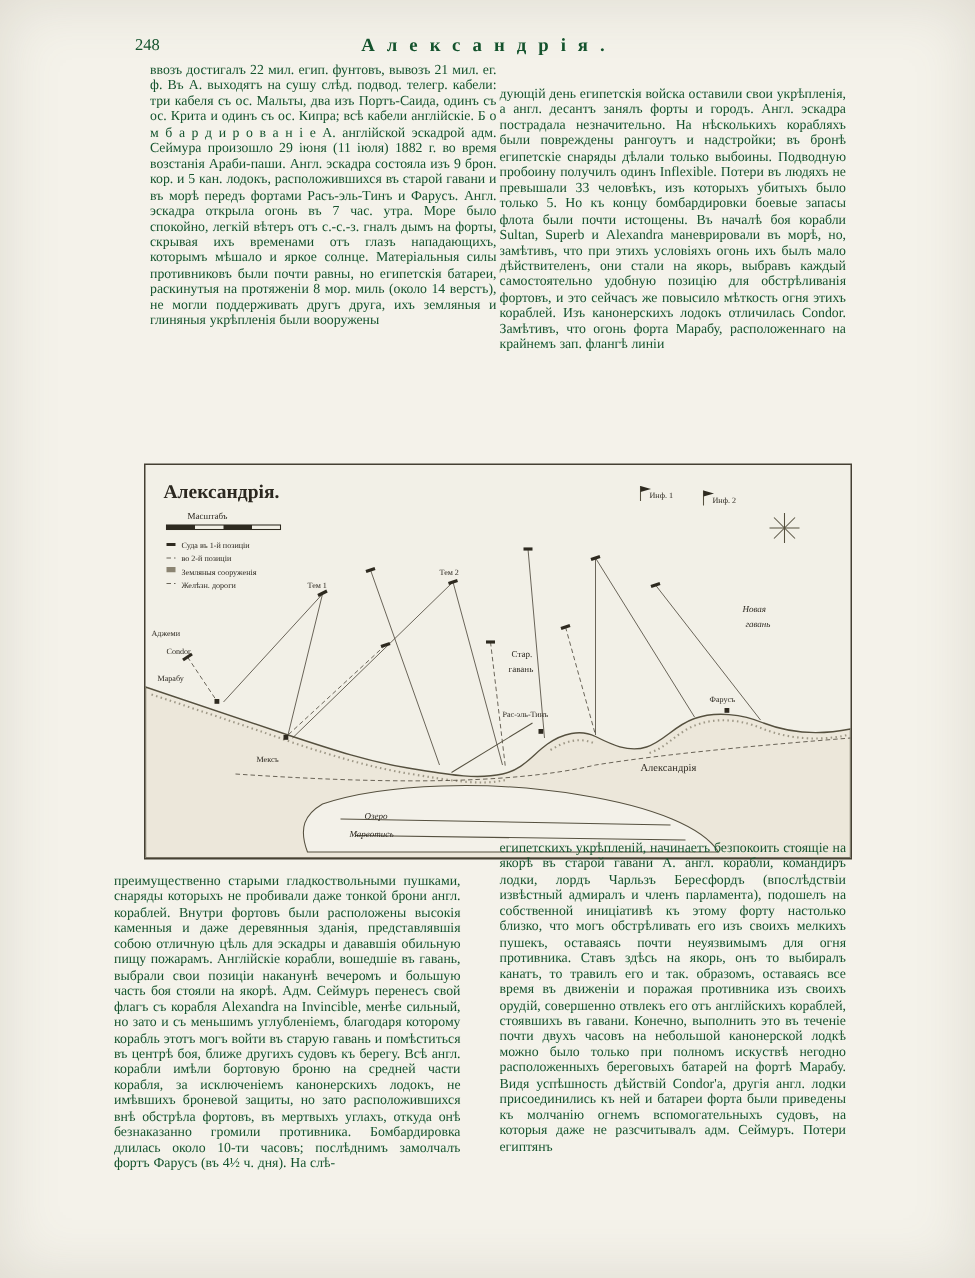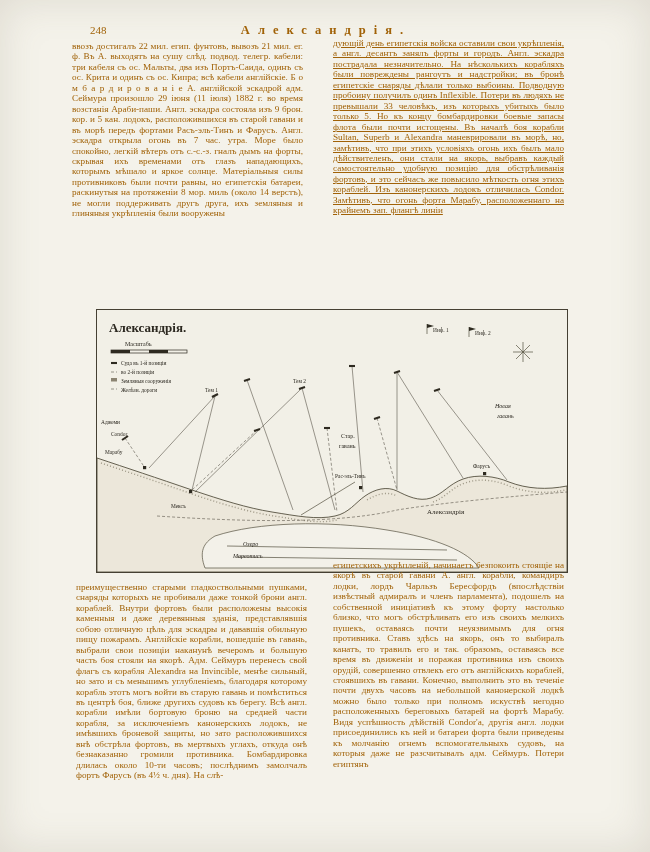--- a/index.html
+++ b/index.html
@@ -3,35 +3,35 @@
 <meta charset="utf-8">
 <style>
   * { box-sizing: border-box; }
   html, body { margin: 0; padding: 0; }
   body { width: 650px; height: 852px; background: #d9d6cf; }
   .page {
     position: relative; width: 650px; height: 852px;
     background: #f4f2ea;
     overflow: hidden;
     font-family: "Liberation Serif", "DejaVu Serif", serif;
-    color: #a16207;
+    color: #14532d;
     box-shadow: inset 0 0 40px rgba(120,110,90,.18);
   }
   .pageno { position: absolute; top: 24px; left: 90px; font-size: 11px; }
   .runhead {
     position: absolute; top: 23px; left: 88px; width: 476px;
     text-align: center; font-size: 12.5px; font-weight: bold; letter-spacing: 8px;
   }
   .col {
     position: absolute; width: 231px; overflow: hidden;
     text-align: justify; font-size: 9.2px; line-height: 10.45px;
     word-spacing: 0.2px;
   }
-  .col.tl { top: 41px;  left: 72px;  height: 263px; }
-  .col.tr { top: 38px;  left: 333px; height: 263px; text-decoration: underline; }
+  .col.tl { top: 41px;  left: 100px;  height: 263px; }
+  .col.tr { top: 57px;  left: 333px; height: 263px; }
   .col.bl { top: 582px; left: 76px;  height: 266px; }
   .col.br { top: 560px; left: 333px; height: 266px; }
   .figure {
     position: absolute; top: 309px; left: 96px; width: 472px; height: 264px;
     border: 1px solid #454033; background: #f2f0e7;
   }
   .figure svg { display: block; width: 470px; height: 262px; }
   svg text { font-family: "Liberation Serif", serif; fill: #2c2820; }
   .map-title { font-size: 13px; font-weight: bold; }
   .t7 { font-size: 7px; }

